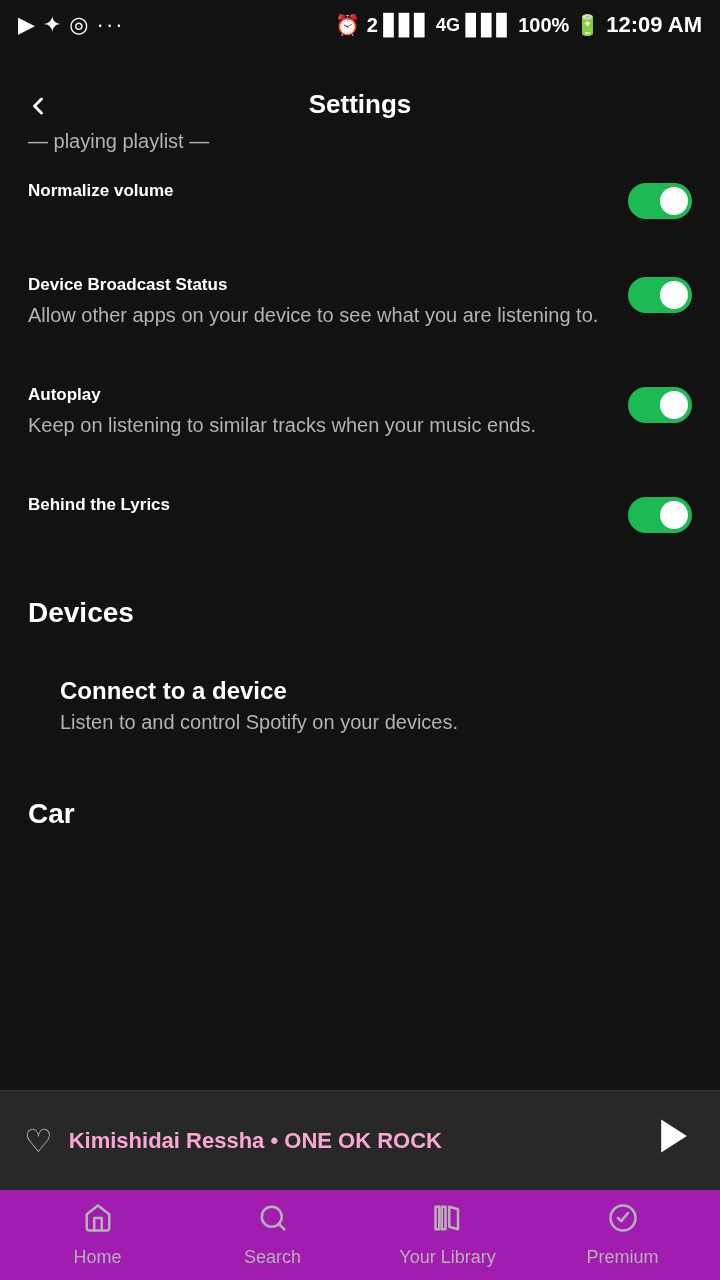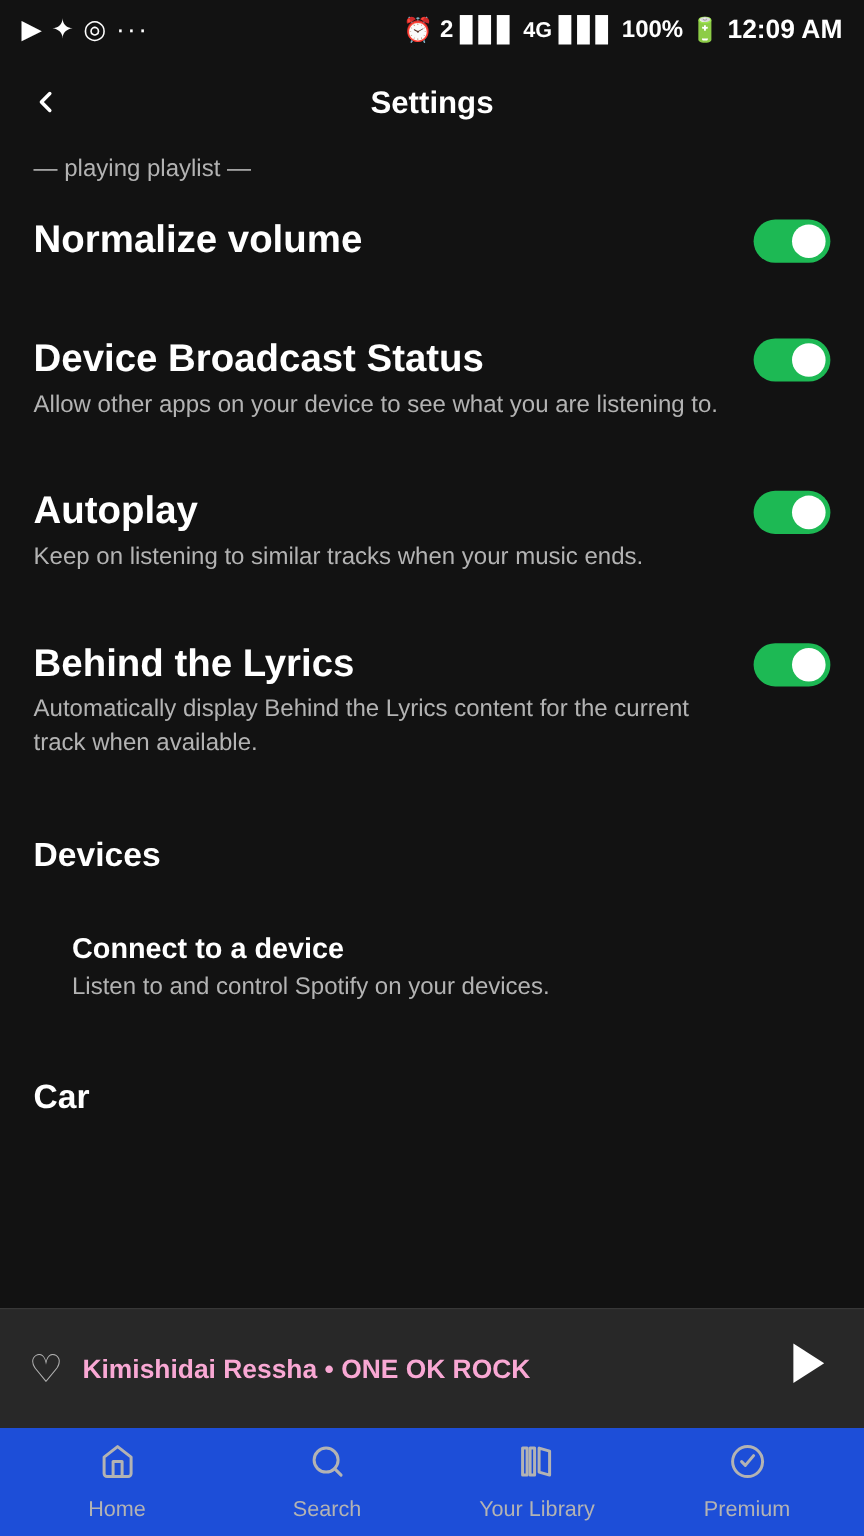--- a/index.html
+++ b/index.html
@@ -41,21 +41,21 @@
       font-size: 22px;
       font-weight: 600;
     }
 
     
     .header {
       width: 100%;
       height: 70px;
       background: #121212;
       display: flex;
-      align-items: center;
+      align-items: flex-end;
       justify-content: center;
       position: relative;
       padding: 0 20px;
     }
     .back-btn {
       position: absolute;
       left: 24px;
       background: none;
       border: none;
       color: #fff;
@@ -91,21 +91,21 @@
       display: flex;
       align-items: flex-start;
       justify-content: space-between;
       border-bottom: none;
     }
     .setting-text {
       flex: 1;
       padding-right: 20px;
     }
     .setting-title {
-      font-size: 32px;
+      font-size: 17px;
       font-weight: 600;
       color: #fff;
       margin-bottom: 6px;
     }
     .setting-desc {
       font-size: 20px;
       color: #b3b3b3;
       line-height: 1.4;
     }
 
@@ -198,21 +198,21 @@
     }
     .play-icon {
       font-size: 40px;
       color: #fff;
     }
 
     
     .bottom-nav {
       width: 100%;
       height: 90px;
-      background: #1d4ed8;
+      background: #a21caf;
       display: flex;
       align-items: center;
       justify-content: space-around;
       padding: 0 10px;
     }
     .nav-item {
       display: flex;
       flex-direction: column;
       align-items: center;
       gap: 6px;
@@ -302,21 +302,20 @@
       <div class="setting-desc">Keep on listening to similar tracks when your music ends.</div>
     </div>
     <div class="toggle on">
       <div class="toggle-thumb"></div>
     </div>
   </div>
 
   <div class="setting-row">
     <div class="setting-text">
       <div class="setting-title">Behind the Lyrics</div>
-      <div class="setting-desc">Automatically display Behind the Lyrics content for the current track when available.</div>
     </div>
     <div class="toggle on">
       <div class="toggle-thumb"></div>
     </div>
   </div>
 
   <div class="section-header">
     <div class="section-header-title">Devices</div>
   </div>
 

